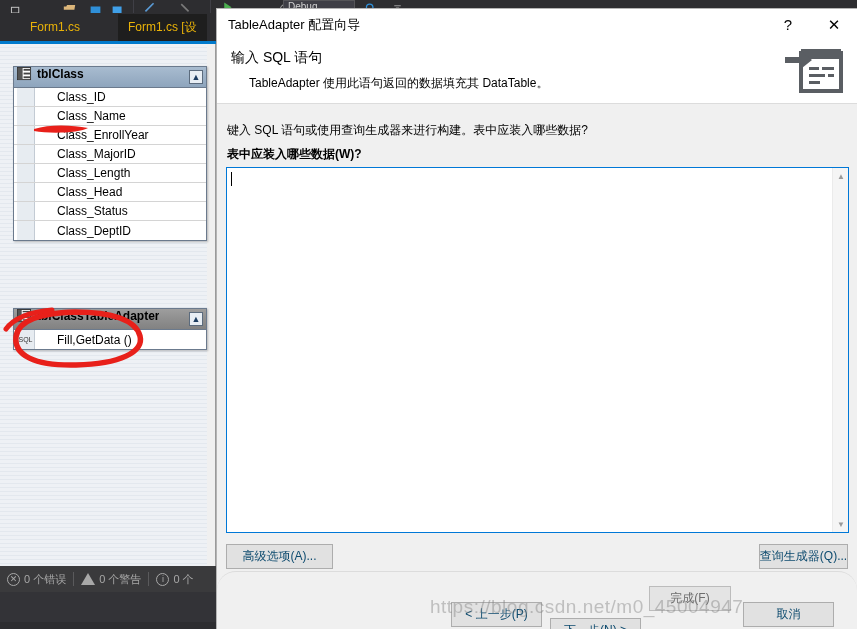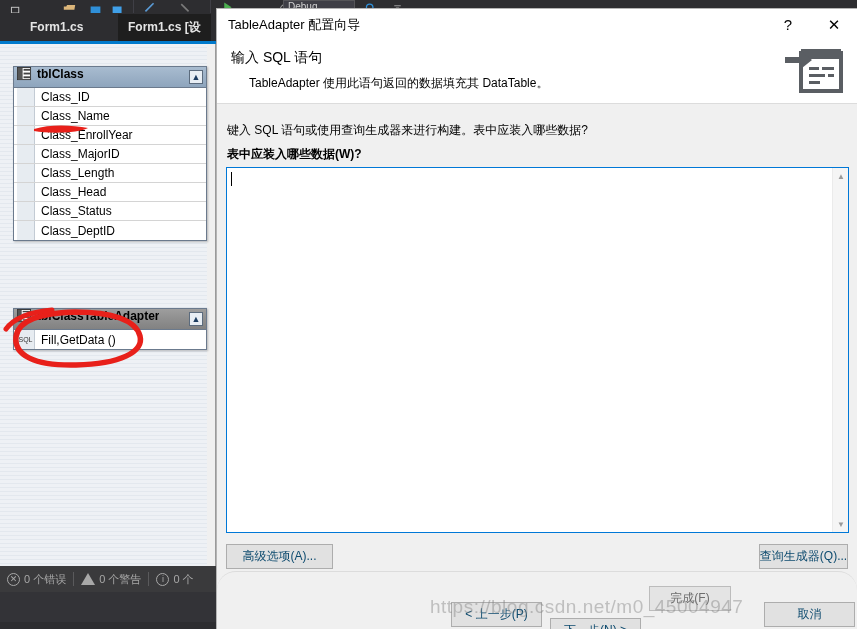--- a/index.html
+++ b/index.html
@@ -51,27 +51,26 @@
 
   
   #ide-tabbar {
     position: absolute; left: 0; top: 14px;
     width: 857px; height: 27px;
     background: #2d2d30;
   }
   .ide-tab {
     position: absolute; top: 0;
     height: 27px;
-    color: #e5e5e5;
+    color: #eab308;
     font-size: 12px;
     line-height: 27px;
     padding: 0 10px;
     white-space: nowrap;
     overflow: hidden;
-    font-weight: bold;
   }
   #tab0 { left: 20px; }
   #tab1 { left: 118px; background: #1e1e1e; }
   #tab-underline {
     position: absolute; left: 0; top: 41px;
     width: 857px; height: 3px;
     background: #007acc;
   }
 
   
@@ -142,21 +141,21 @@
     width: 18px; height: 100%;
     background: #e7ecf1;
     border-right: 1px solid #c3cbd4;
     flex: 0 0 18px;
     display: flex; align-items: center; justify-content: center;
     font-size: 7px; color: #333;
   }
   .field-label {
     font-size: 12px;
     color: #000;
-    padding-left: 6px;
+    padding-left: 22px;
     white-space: nowrap;
     overflow: hidden;
     text-align: right;
   }
 
   
   .tbl-icon {
     width: 15px; height: 14px;
     flex: 0 0 15px;
   }
@@ -335,21 +334,21 @@
   #dlg-footer {
     position: absolute; left: 0; top: 562px;
     width: 640px; height: 59px;
     background: #f0f0f0;
     border-top: 1px solid #dcdcdc;
     border-radius: 19px;
   }
   #btn-prev    { left: 234px; top: 30px; width: 91px; height: 25px; }
   #btn-next    { left: 333px; top: 46px; width: 91px; height: 25px; }
   #btn-finish  { left: 432px; top: 14px; width: 82px; height: 25px; text-align: center; }
-  #btn-cancel  { left: 547px; top: 30px; width: 91px; height: 25px; }
+  #btn-cancel  { left: 526px; top: 30px; width: 91px; height: 25px; }
 
   
   #annot-layer {
     position: absolute; left: 0; top: 0;
     width: 857px; height: 629px;
     pointer-events: none;
   }
 
   
   #watermark {

